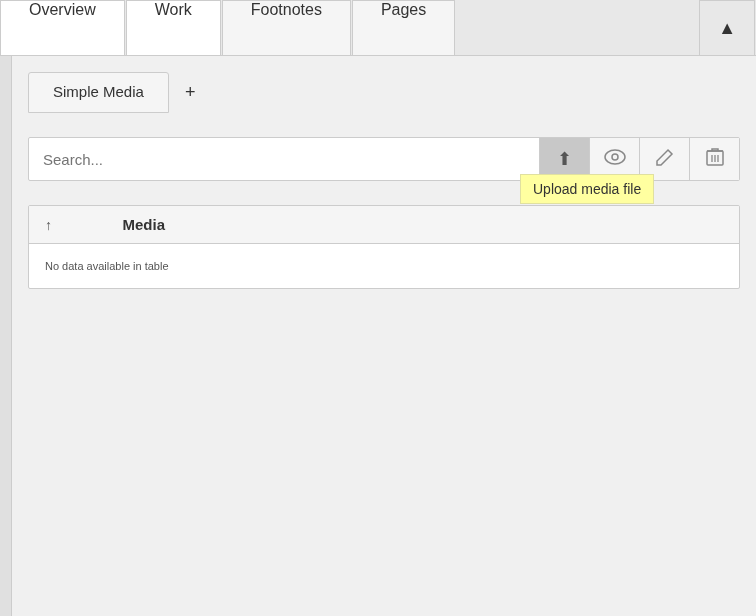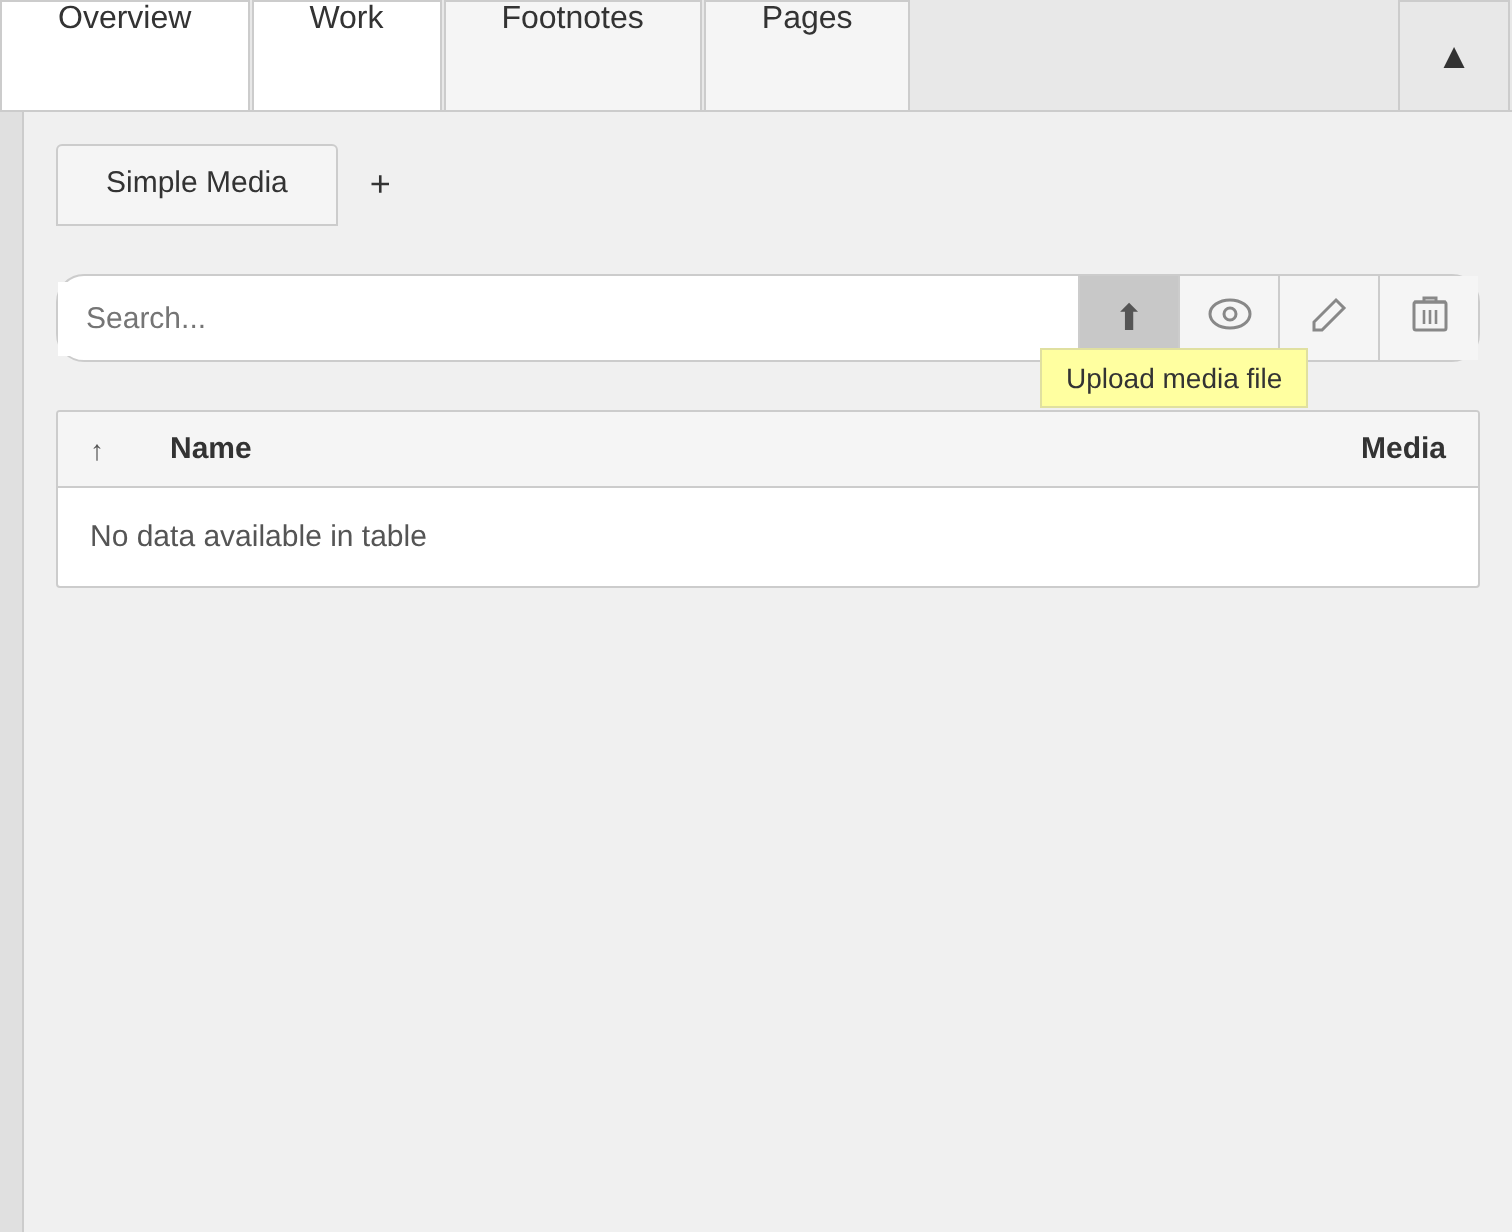--- a/index.html
+++ b/index.html
@@ -127,21 +127,21 @@
       align-items: center;
     }
 
     
     .search-toolbar {
       display: flex;
       align-items: center;
       gap: 0;
       background: #fff;
       border: 1px solid #ccc;
-      border-radius: 14px;
+      border-radius: 2px;
       overflow: visible;
       position: relative;
     }
 
     .search-input {
       flex: 1;
       border: none;
       outline: none;
       padding: 10px 14px;
       font-size: 15px;
@@ -221,21 +221,21 @@
       font-size: 15px;
       color: #333;
       text-align: right;
     }
 
     .table-body {
       padding: 16px;
     }
 
     .no-data {
-      font-size: 15px;
+      font-size: 11px;
       color: #555;
     }
   </style>
 </head>
 <body>
 
 <div class="main-container">
 
   <div class="top-tabs">
     <div class="top-tab top-tab-active">
@@ -304,23 +304,20 @@
             </svg>
           </span>
         </button>
       </div>
 
       <div class="data-table">
         <div class="table-header">
           <div class="col-sort">
             <span>↑</span>
           </div>
-          <div class="col-name">
-            <span>Name</span>
-          </div>
           <div class="col-size">
             <span>Media</span>
           </div>
         </div>
         <div class="table-body">
           <div class="no-data">No data available in table</div>
         </div>
       </div>
 
     </div>

